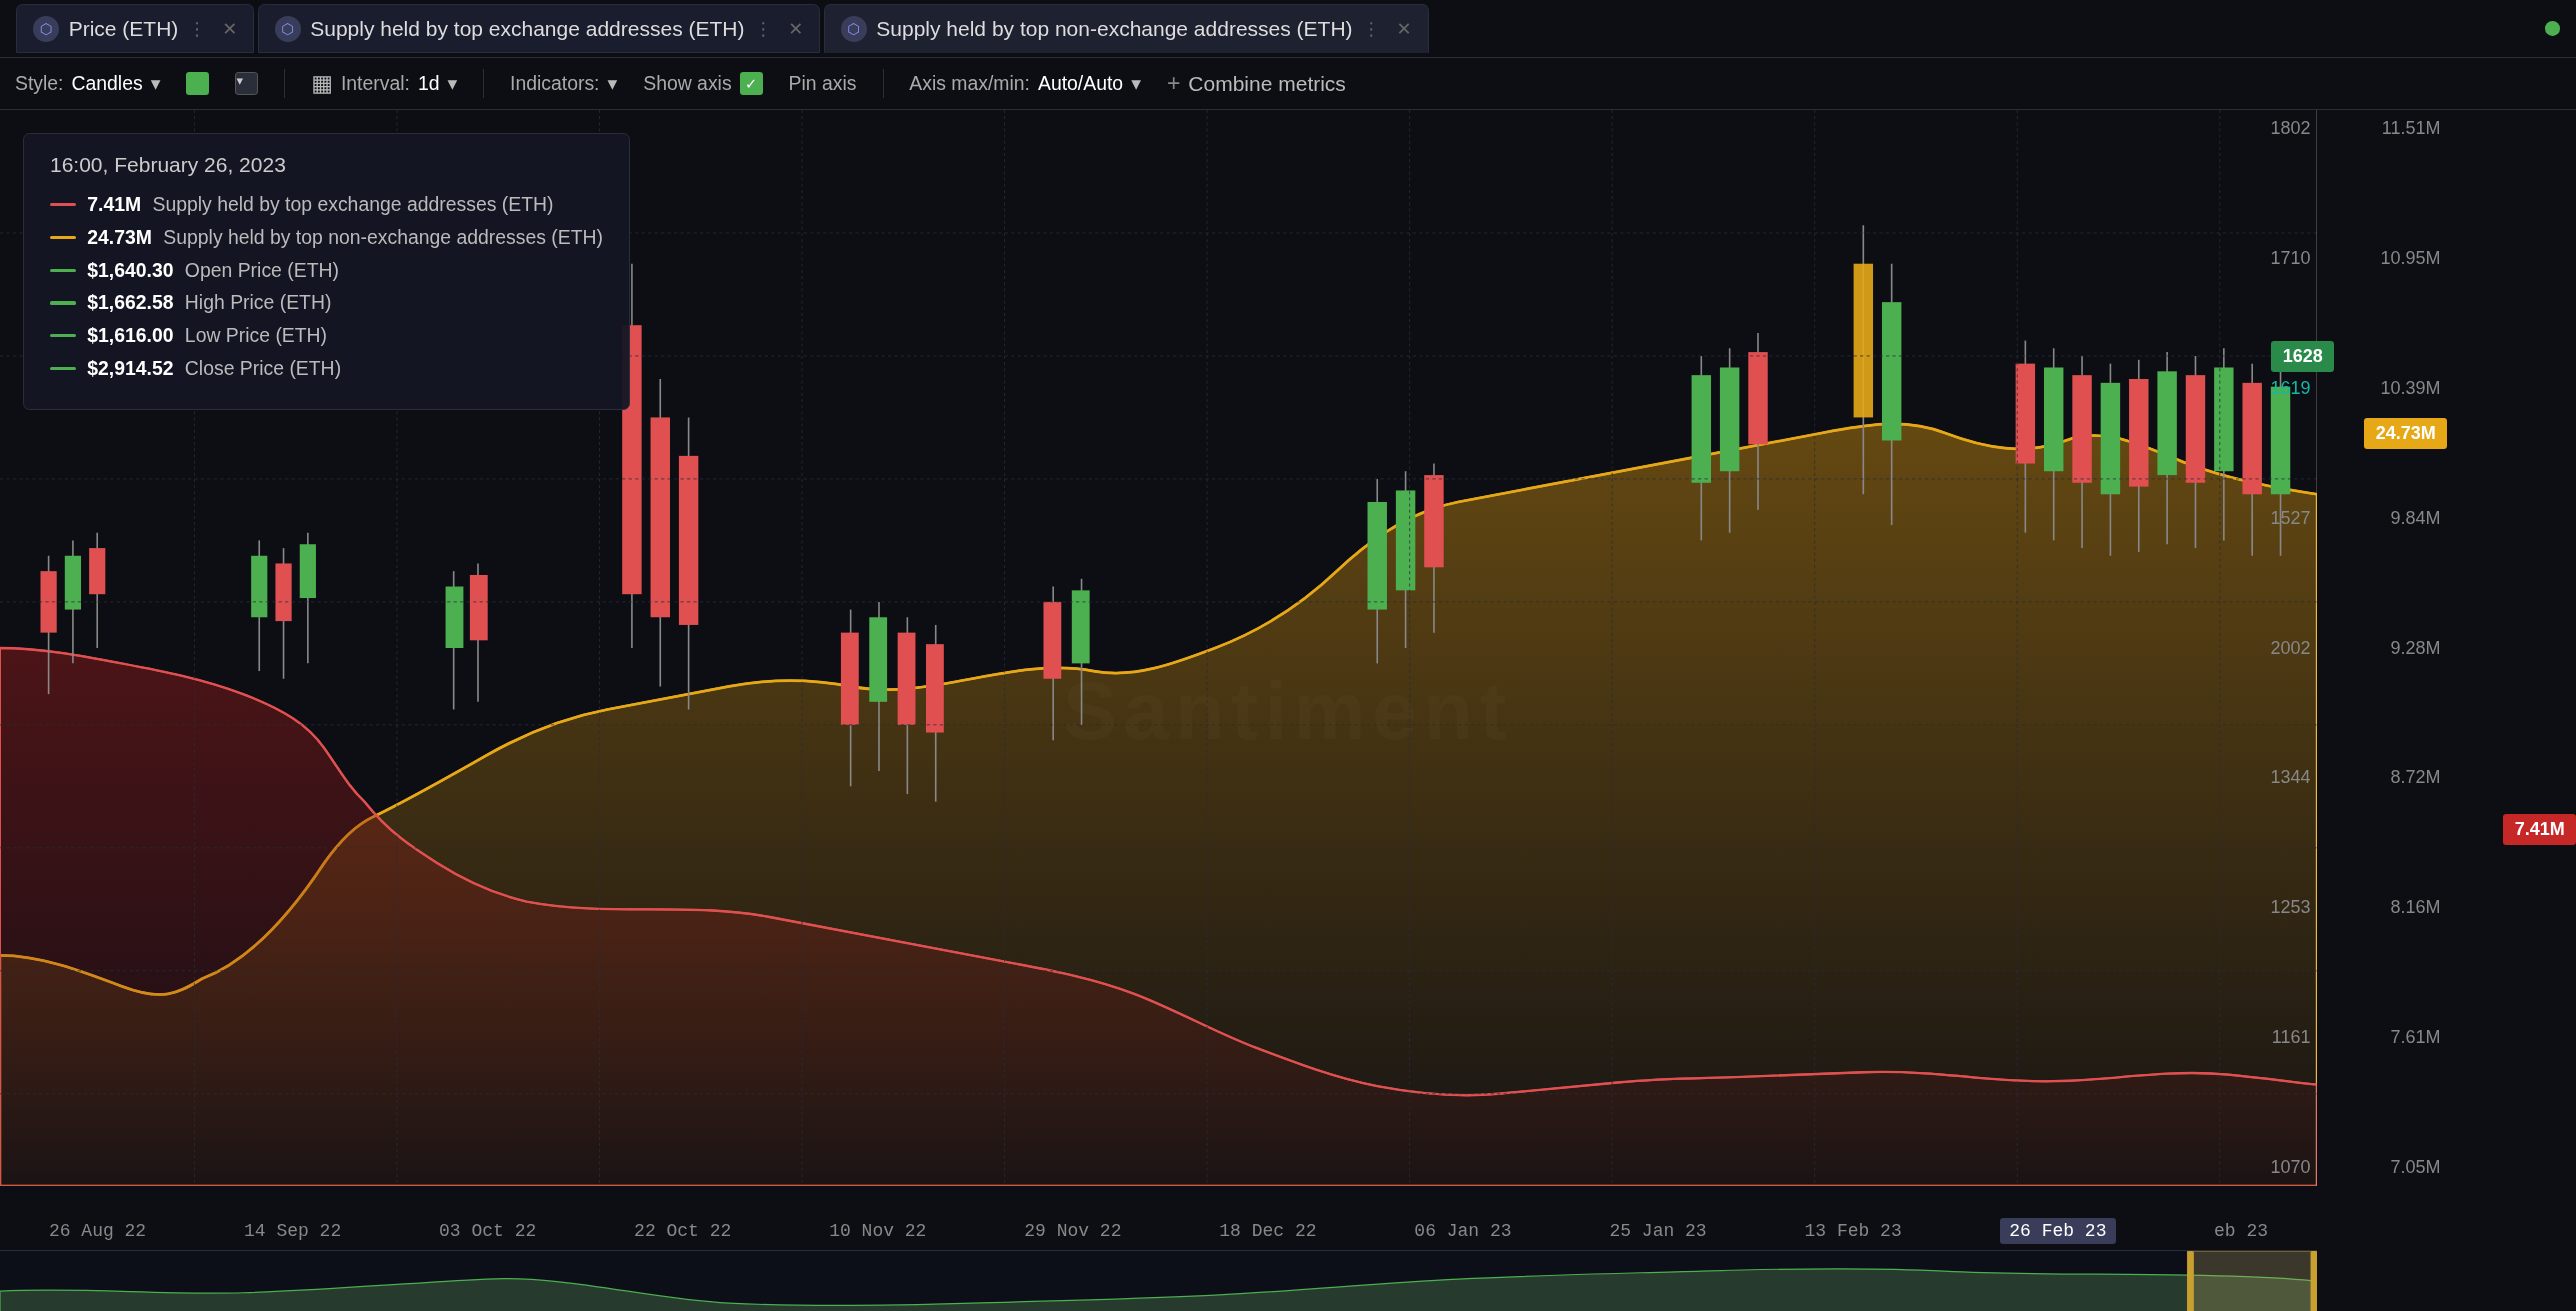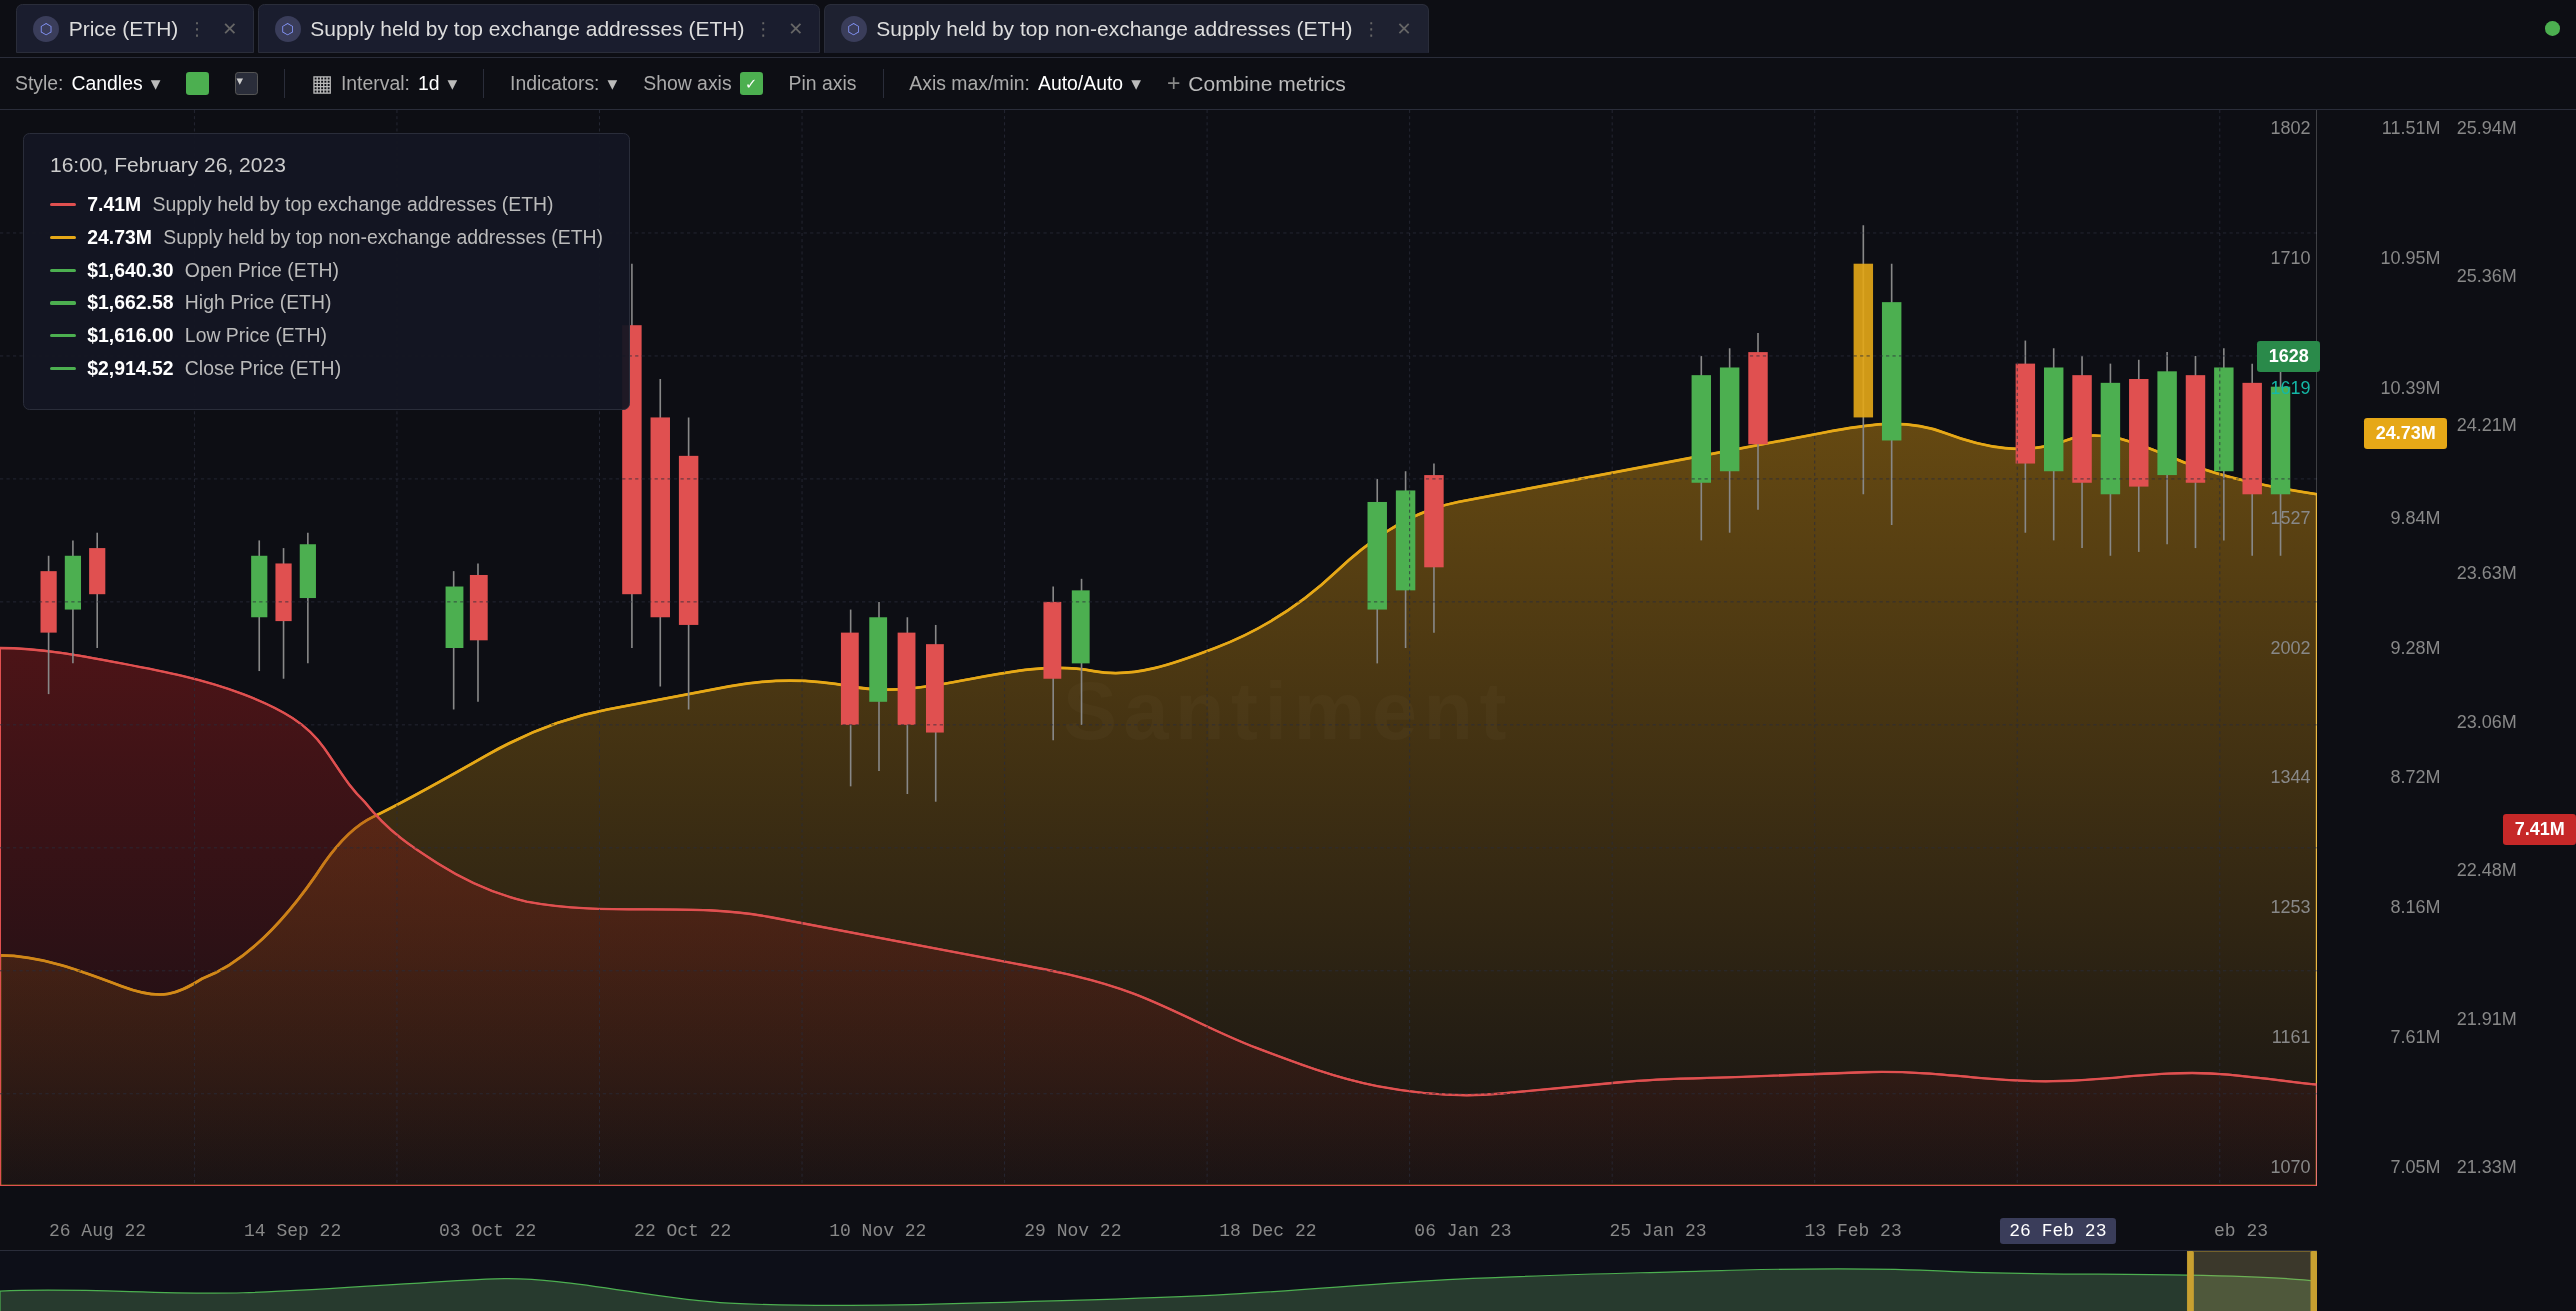--- a/index.html
+++ b/index.html
@@ -164,21 +164,21 @@
       width: 26px;
       height: 3.2px;
       border-radius: 1.6px;
       flex-shrink: 0;
     }
     .tooltip-val { color: #fff; font-weight: 600; }
 
     
     .price-badge {
       position: absolute;
-      right: 256px;
+      right: 242px;
       background: #2a8a4a;
       color: #fff;
       font-size: 18px;
       font-weight: 700;
       padding: 4.9px 11.3px;
       border-radius: 3.2px;
       z-index: 10;
     }
     .exchange-badge {
       position: absolute;
@@ -569,30 +569,20 @@
     <span style="font-size:18px;color:#888;">10.95M</span>
     <span style="font-size:18px;color:#888;">10.39M</span>
     <span style="font-size:18px;color:#888;">9.84M</span>
     <span style="font-size:18px;color:#888;">9.28M</span>
     <span style="font-size:18px;color:#888;">8.72M</span>
     <span style="font-size:18px;color:#888;">8.16M</span>
     <span style="font-size:18px;color:#888;">7.61M</span>
     <span style="font-size:18px;color:#888;">7.05M</span>
   </div>
 
-  <div style="position:absolute; right:0; top:0; width:129px; height:calc(100% - 126px); display:flex; flex-direction:column; justify-content:space-between; padding:8px 9.7px; z-index:5;">
-    <span style="font-size:18px;color:#888;">25.94M</span>
-    <span style="font-size:18px;color:#888;">25.36M</span>
-    <span style="font-size:18px;color:#888;">24.21M</span>
-    <span style="font-size:18px;color:#888;">23.63M</span>
-    <span style="font-size:18px;color:#888;">23.06M</span>
-    <span style="font-size:18px;color:#888;">22.48M</span>
-    <span style="font-size:18px;color:#888;">21.91M</span>
-    <span style="font-size:18px;color:#888;">21.33M</span>
-  </div>
 
   <div class="price-badge" style="top: 231px;">1628</div>
 
   <div class="exchange-badge" style="top: 704px;">7.41M</div>
 
   <div class="nonexchange-badge" style="top: 308px; right: 129px;">24.73M</div>
 
   <div class="x-axis">
     <span class="x-label">26 Aug 22</span>
     <span class="x-label">14 Sep 22</span>

